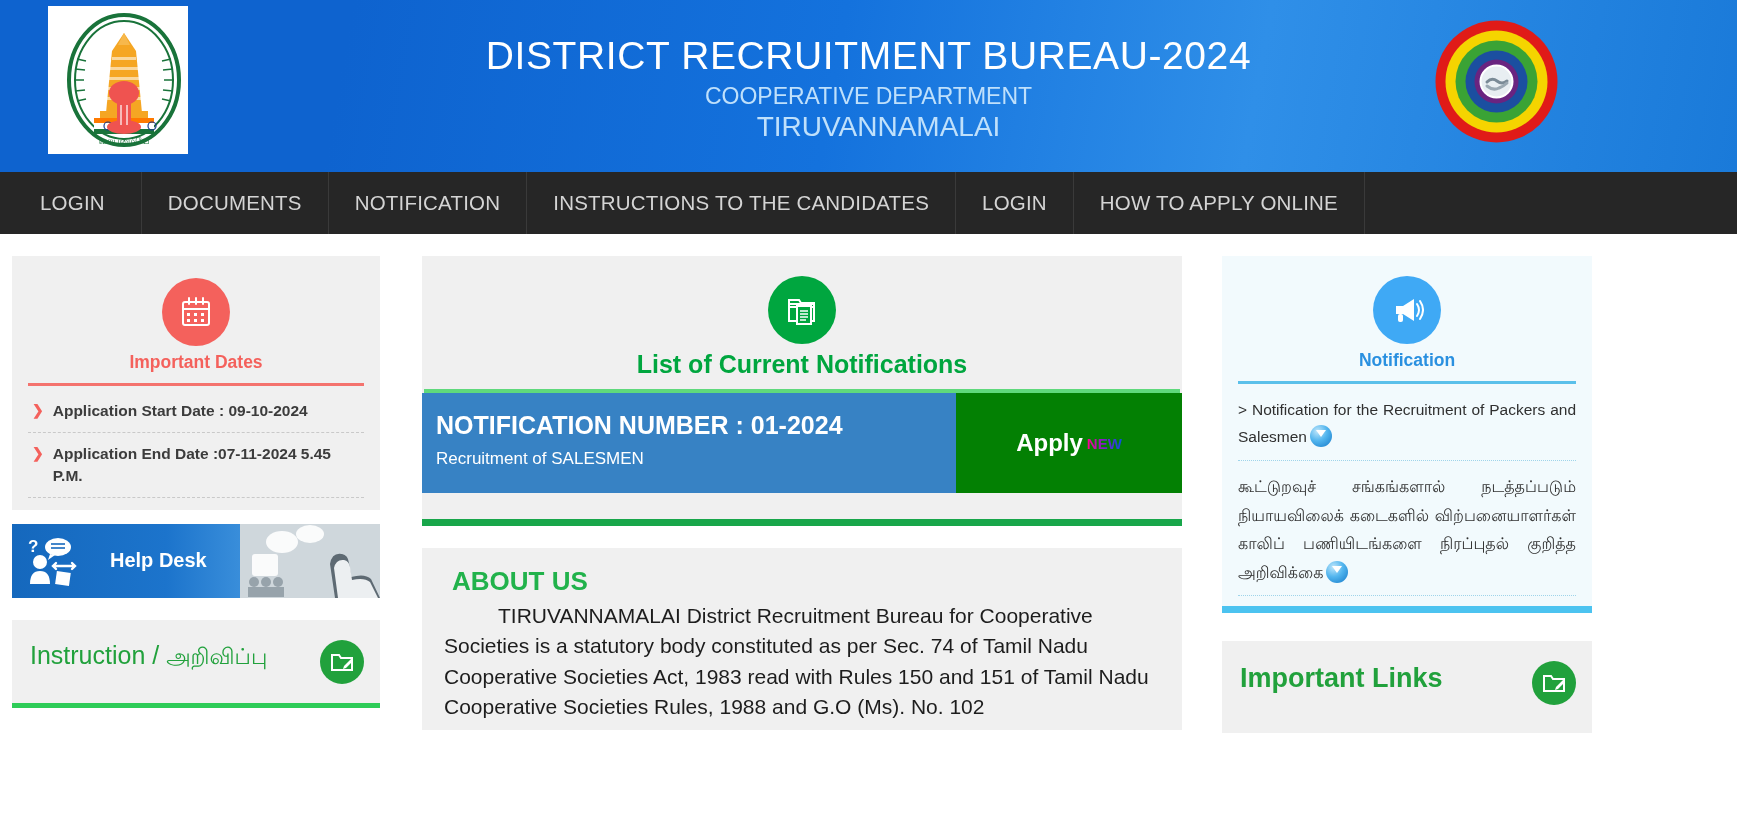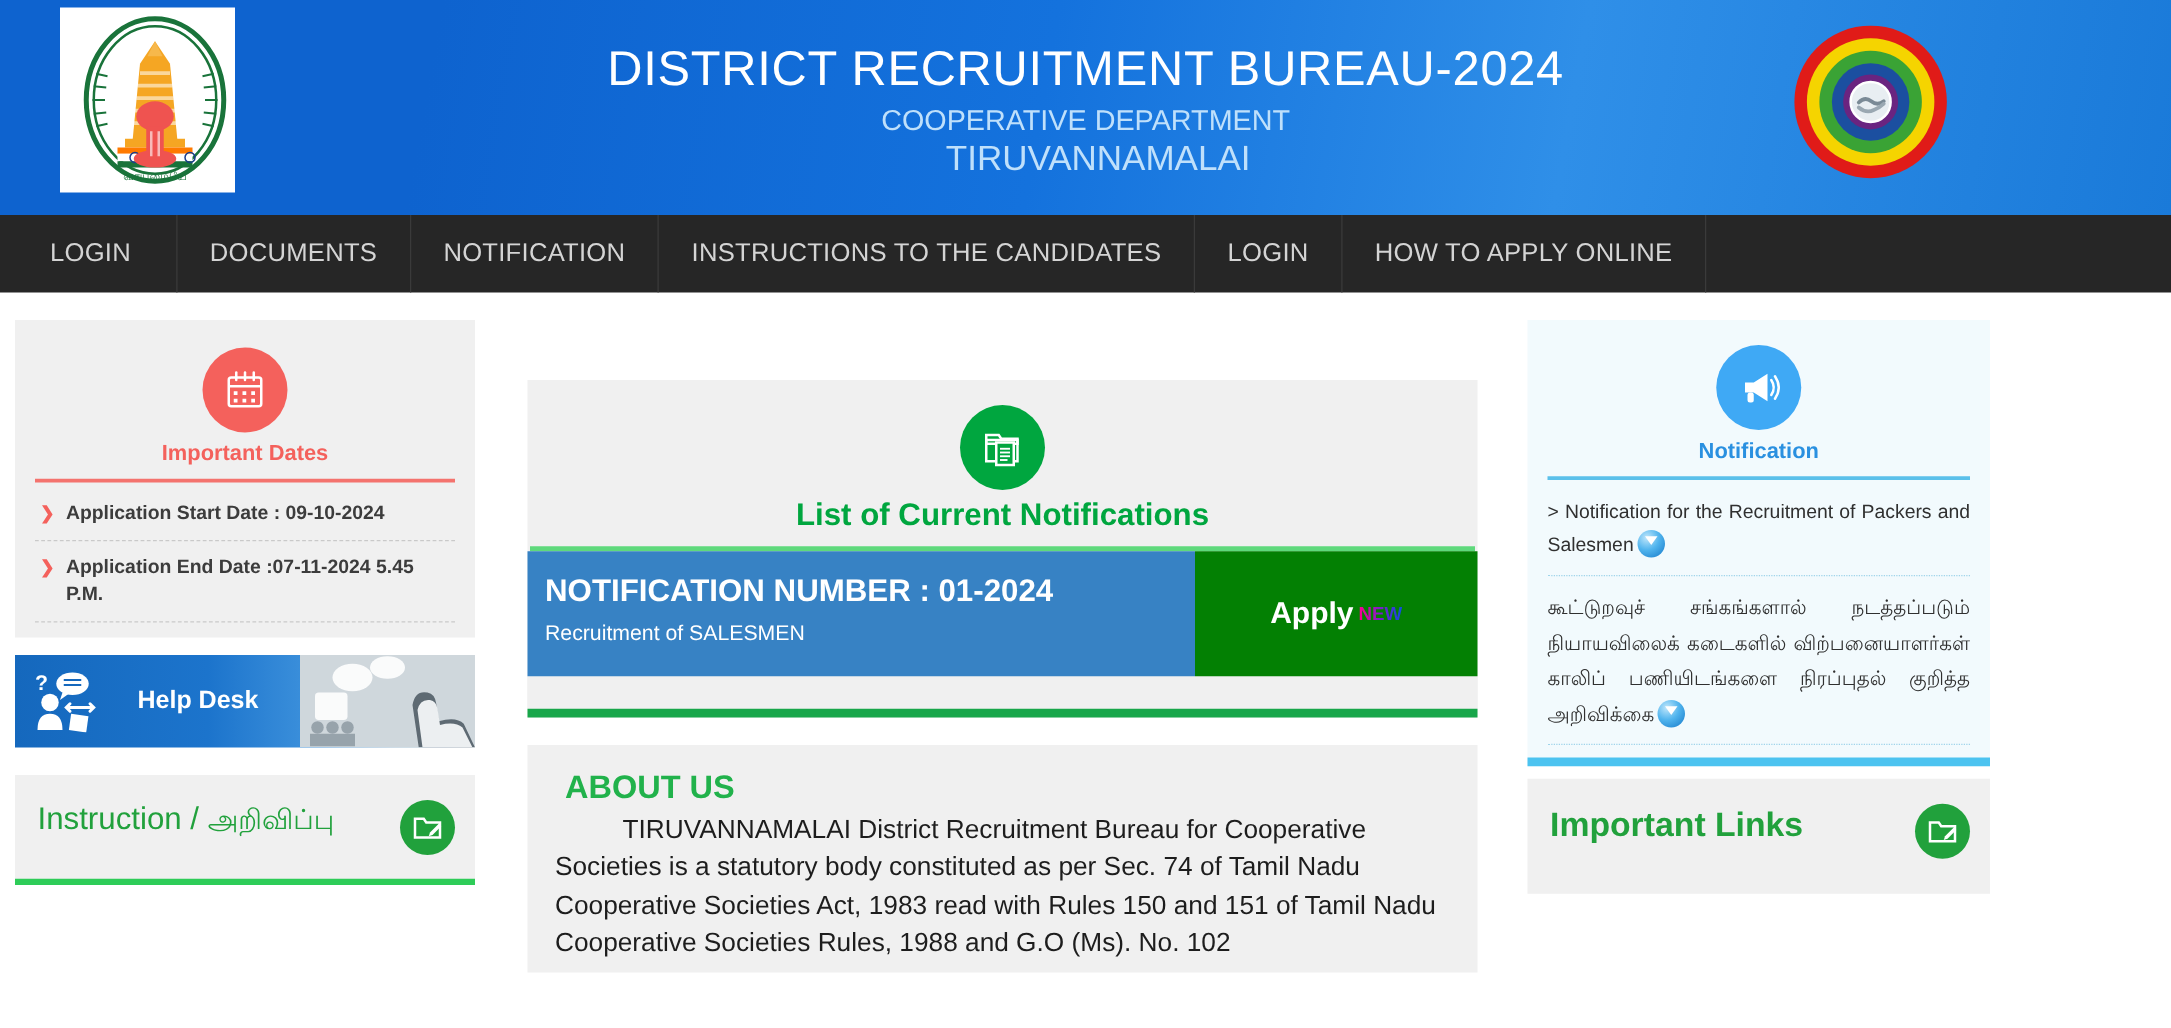--- a/index.html
+++ b/index.html
@@ -80,21 +80,21 @@
   .nav-item:first-child { padding-left: 40px; padding-right: 36px; }
 
   
   .page {
     display: flex;
     padding: 22px 12px 0 12px;
     gap: 0;
     align-items: flex-start;
   }
   .col-left  { width: 368px; flex: 0 0 368px; }
-  .col-mid   { width: 760px; flex: 0 0 760px; margin-left: 42px; margin-top: 48px; }
+  .col-mid   { width: 760px; flex: 0 0 760px; margin-left: 42px; }
   .col-right { width: 370px; flex: 0 0 370px; margin-left: 40px; }
 
   
   .panel {
     background: #f0f0f0;
     padding: 14px 16px 12px 16px;
   }
   .panel-icon {
     width: 68px; height: 68px;
     border-radius: 50%;
@@ -250,21 +250,21 @@
   }
   .dl-icon::after {
     content: ""; position: absolute;
     left: 6px; top: 5px;
     border-left: 5px solid transparent;
     border-right: 5px solid transparent;
     border-top: 7px solid #ffffff;
   }
 
   .links-panel {
-    margin-top: 10px;
+    margin-top: 28px;
     background: #f0f0f0;
     padding: 14px 16px 0 16px;
     position: relative;
     height: 92px;
     overflow: hidden;
   }
   .links-title { font-size: 27px; font-weight: bold; color: #21a13c; padding: 8px 0 0 2px; }
   .links-icon {
     position: absolute; right: 16px; top: 20px;
     width: 44px; height: 44px; border-radius: 50%;

